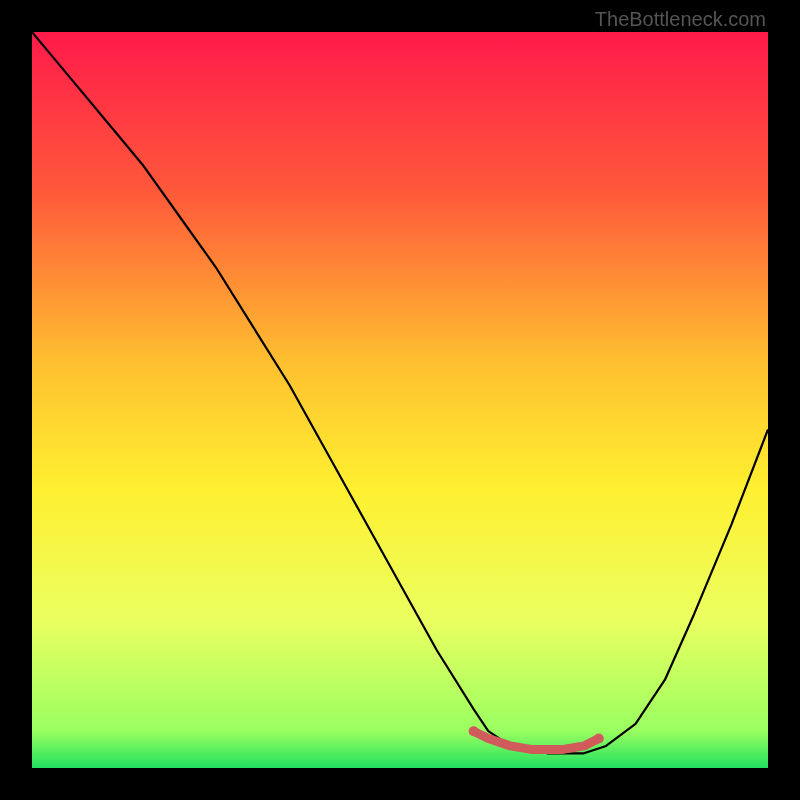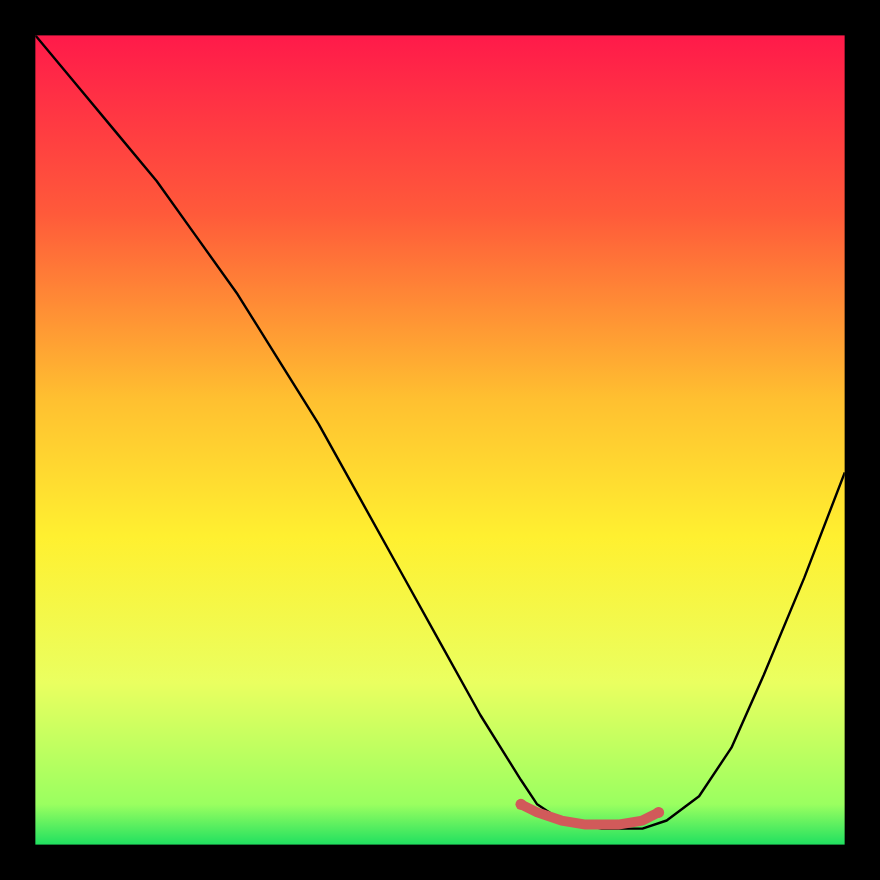--- a/index.html
+++ b/index.html
@@ -52,13 +52,14 @@
             <stop offset="100%" stop-color="#20e060"></stop>
           </linearGradient>
         </defs>
         <rect x="0" y="0" width="736" height="736" fill="url(#bg-grad)"></rect>
         <path d="M0.00 0.00 L36.80 44.16 L73.60 88.32 L110.40 132.48 L147.20 184.00 L184.00 235.52 L220.80 294.40 L257.60 353.28 L294.40 419.52 L331.20 485.76 L368.00 552.00 L404.80 618.24 L441.60 677.12 L456.32 699.20 L478.40 713.92 L515.20 721.28 L552.00 721.28 L574.08 713.92 L603.52 691.84 L632.96 647.68 L662.40 581.44 L699.20 493.12 L736.00 397.44 " fill="none" stroke="#000" stroke-width="2.2" stroke-linejoin="round"></path>
         <path d="M441.60 699.20 L456.32 706.56 L478.40 713.92 L500.48 717.60 L529.92 717.60 L552.00 713.92 L566.72 706.56 " fill="none" stroke="#d15a5a" stroke-width="9" stroke-linecap="round" stroke-linejoin="round"></path>
         <circle cx="441.59999999999997" cy="699.2" r="5" fill="#d15a5a"></circle>
         <circle cx="566.72" cy="706.56" r="5" fill="#d15a5a"></circle>
       </svg>
   </div>
+  <div class="watermark">TheBottleneck.com</div>
 </div>
 
 </body></html>

